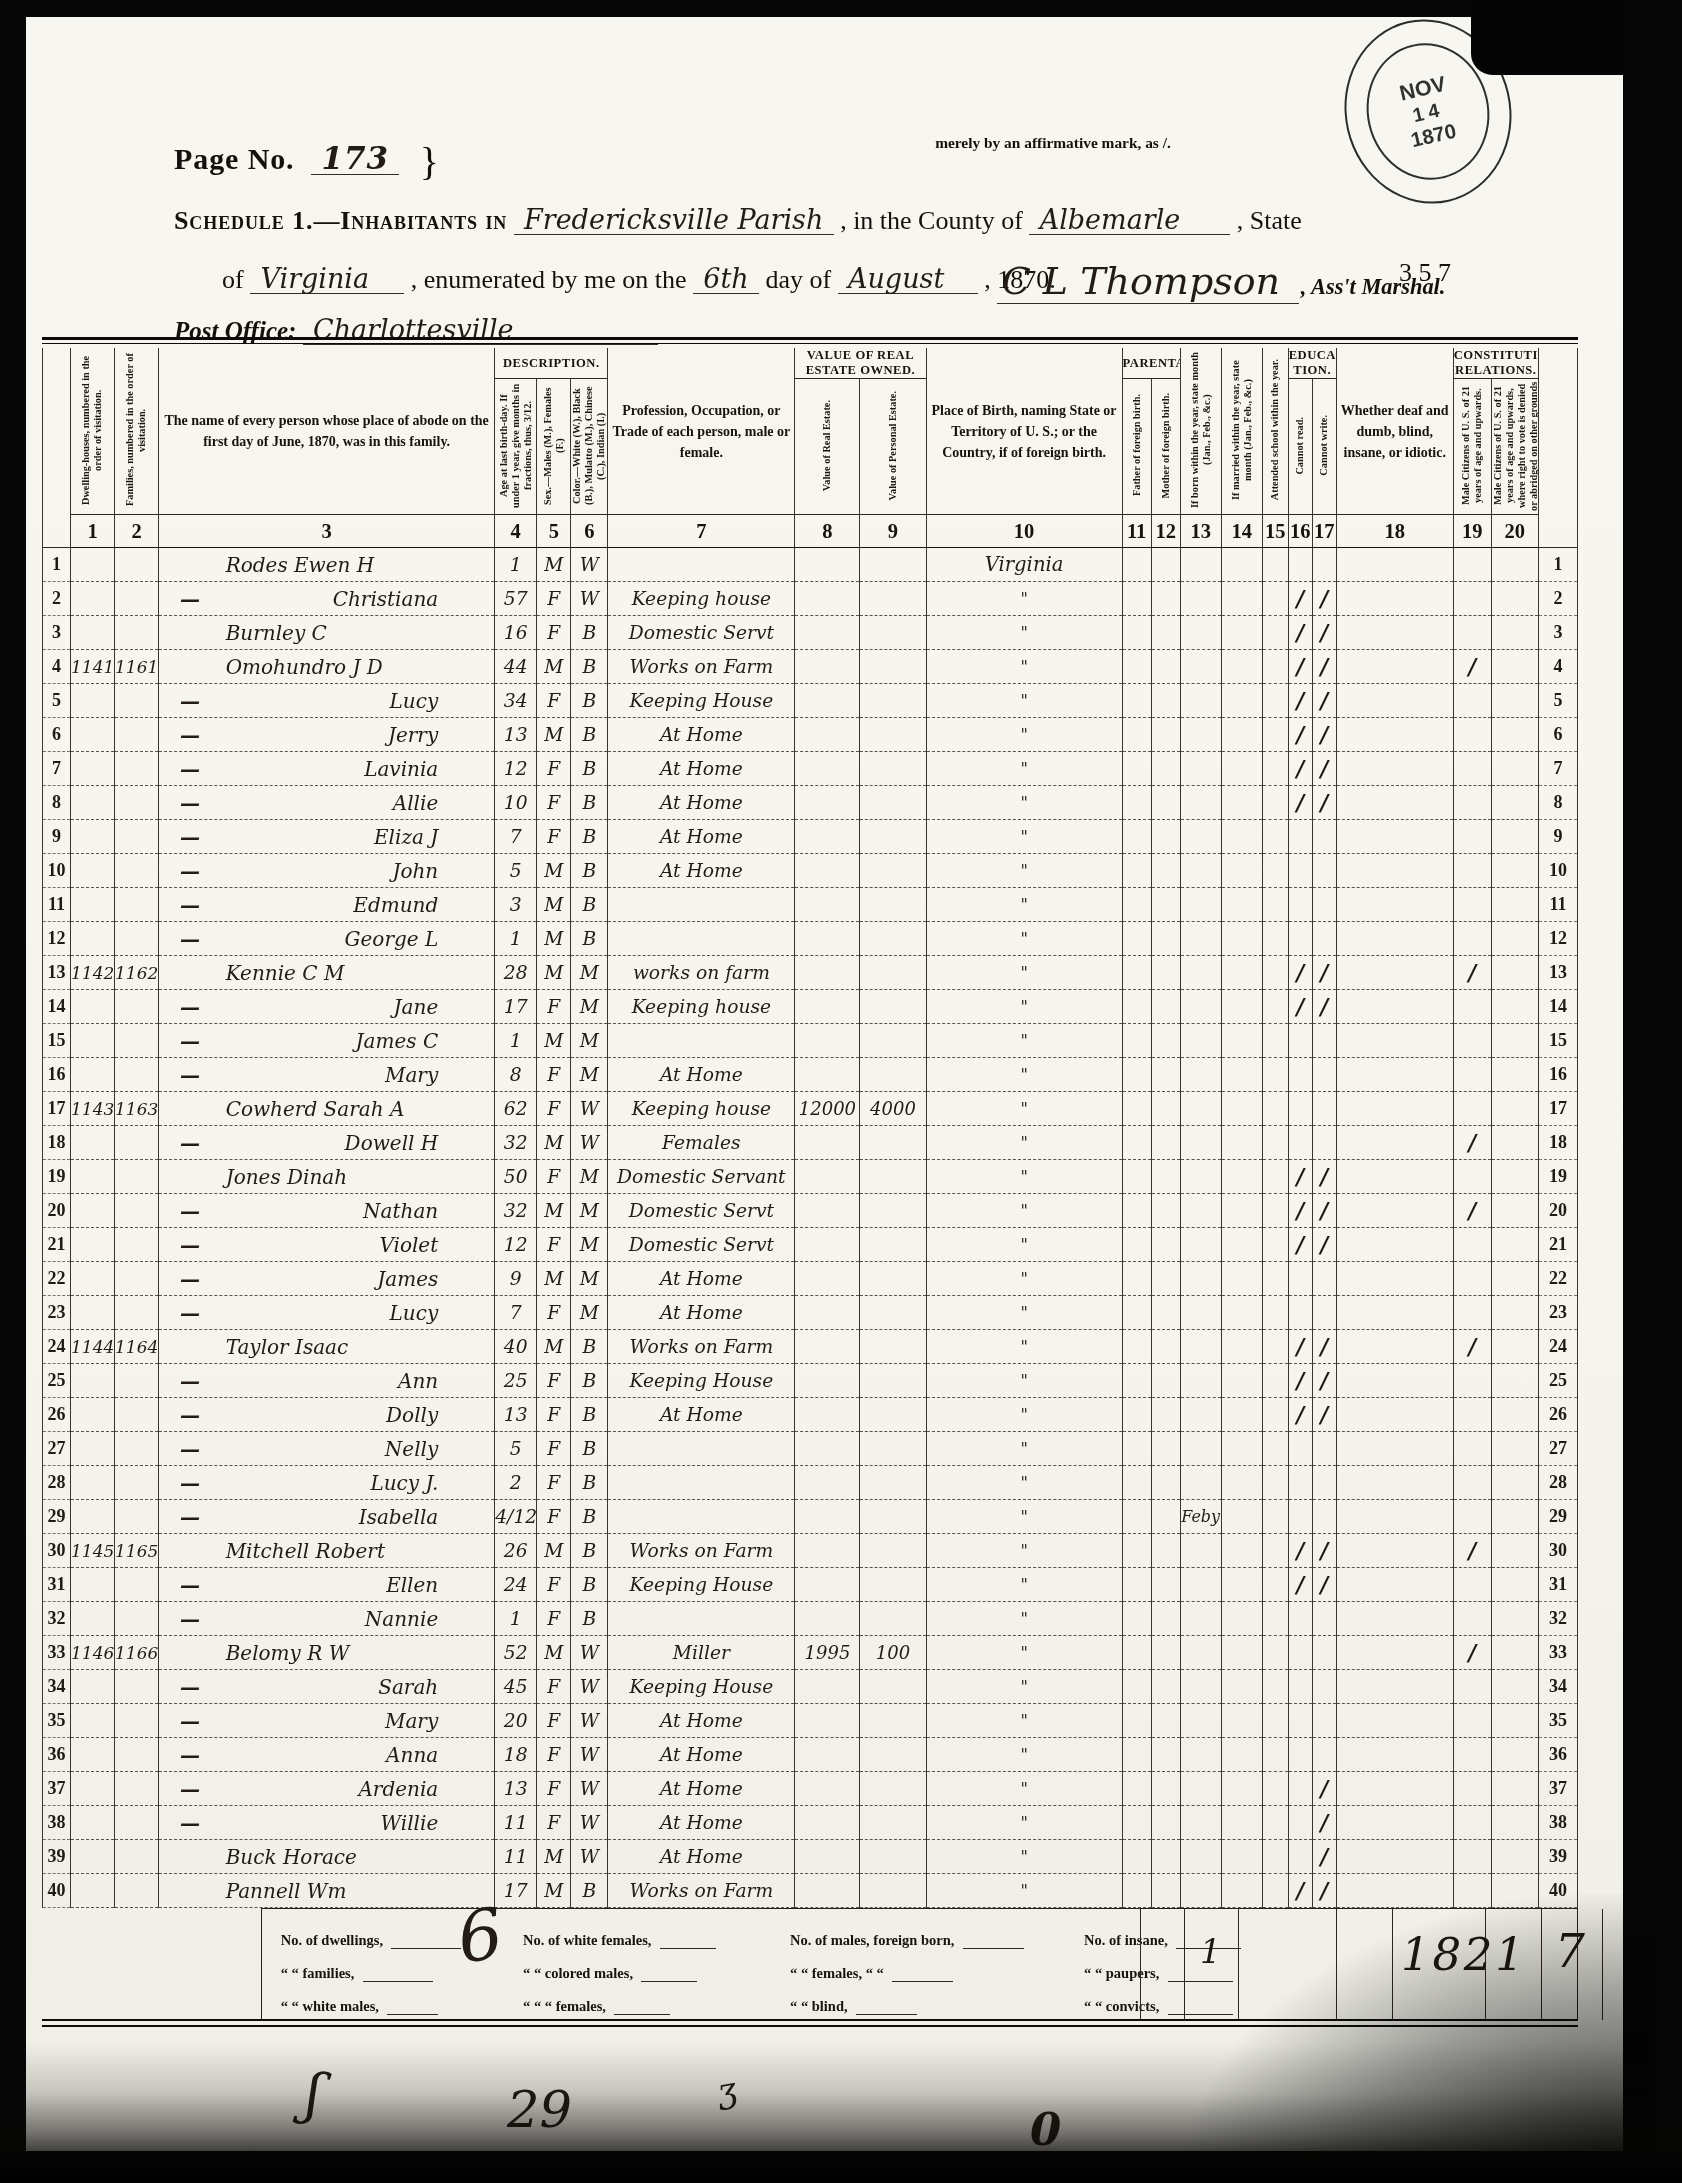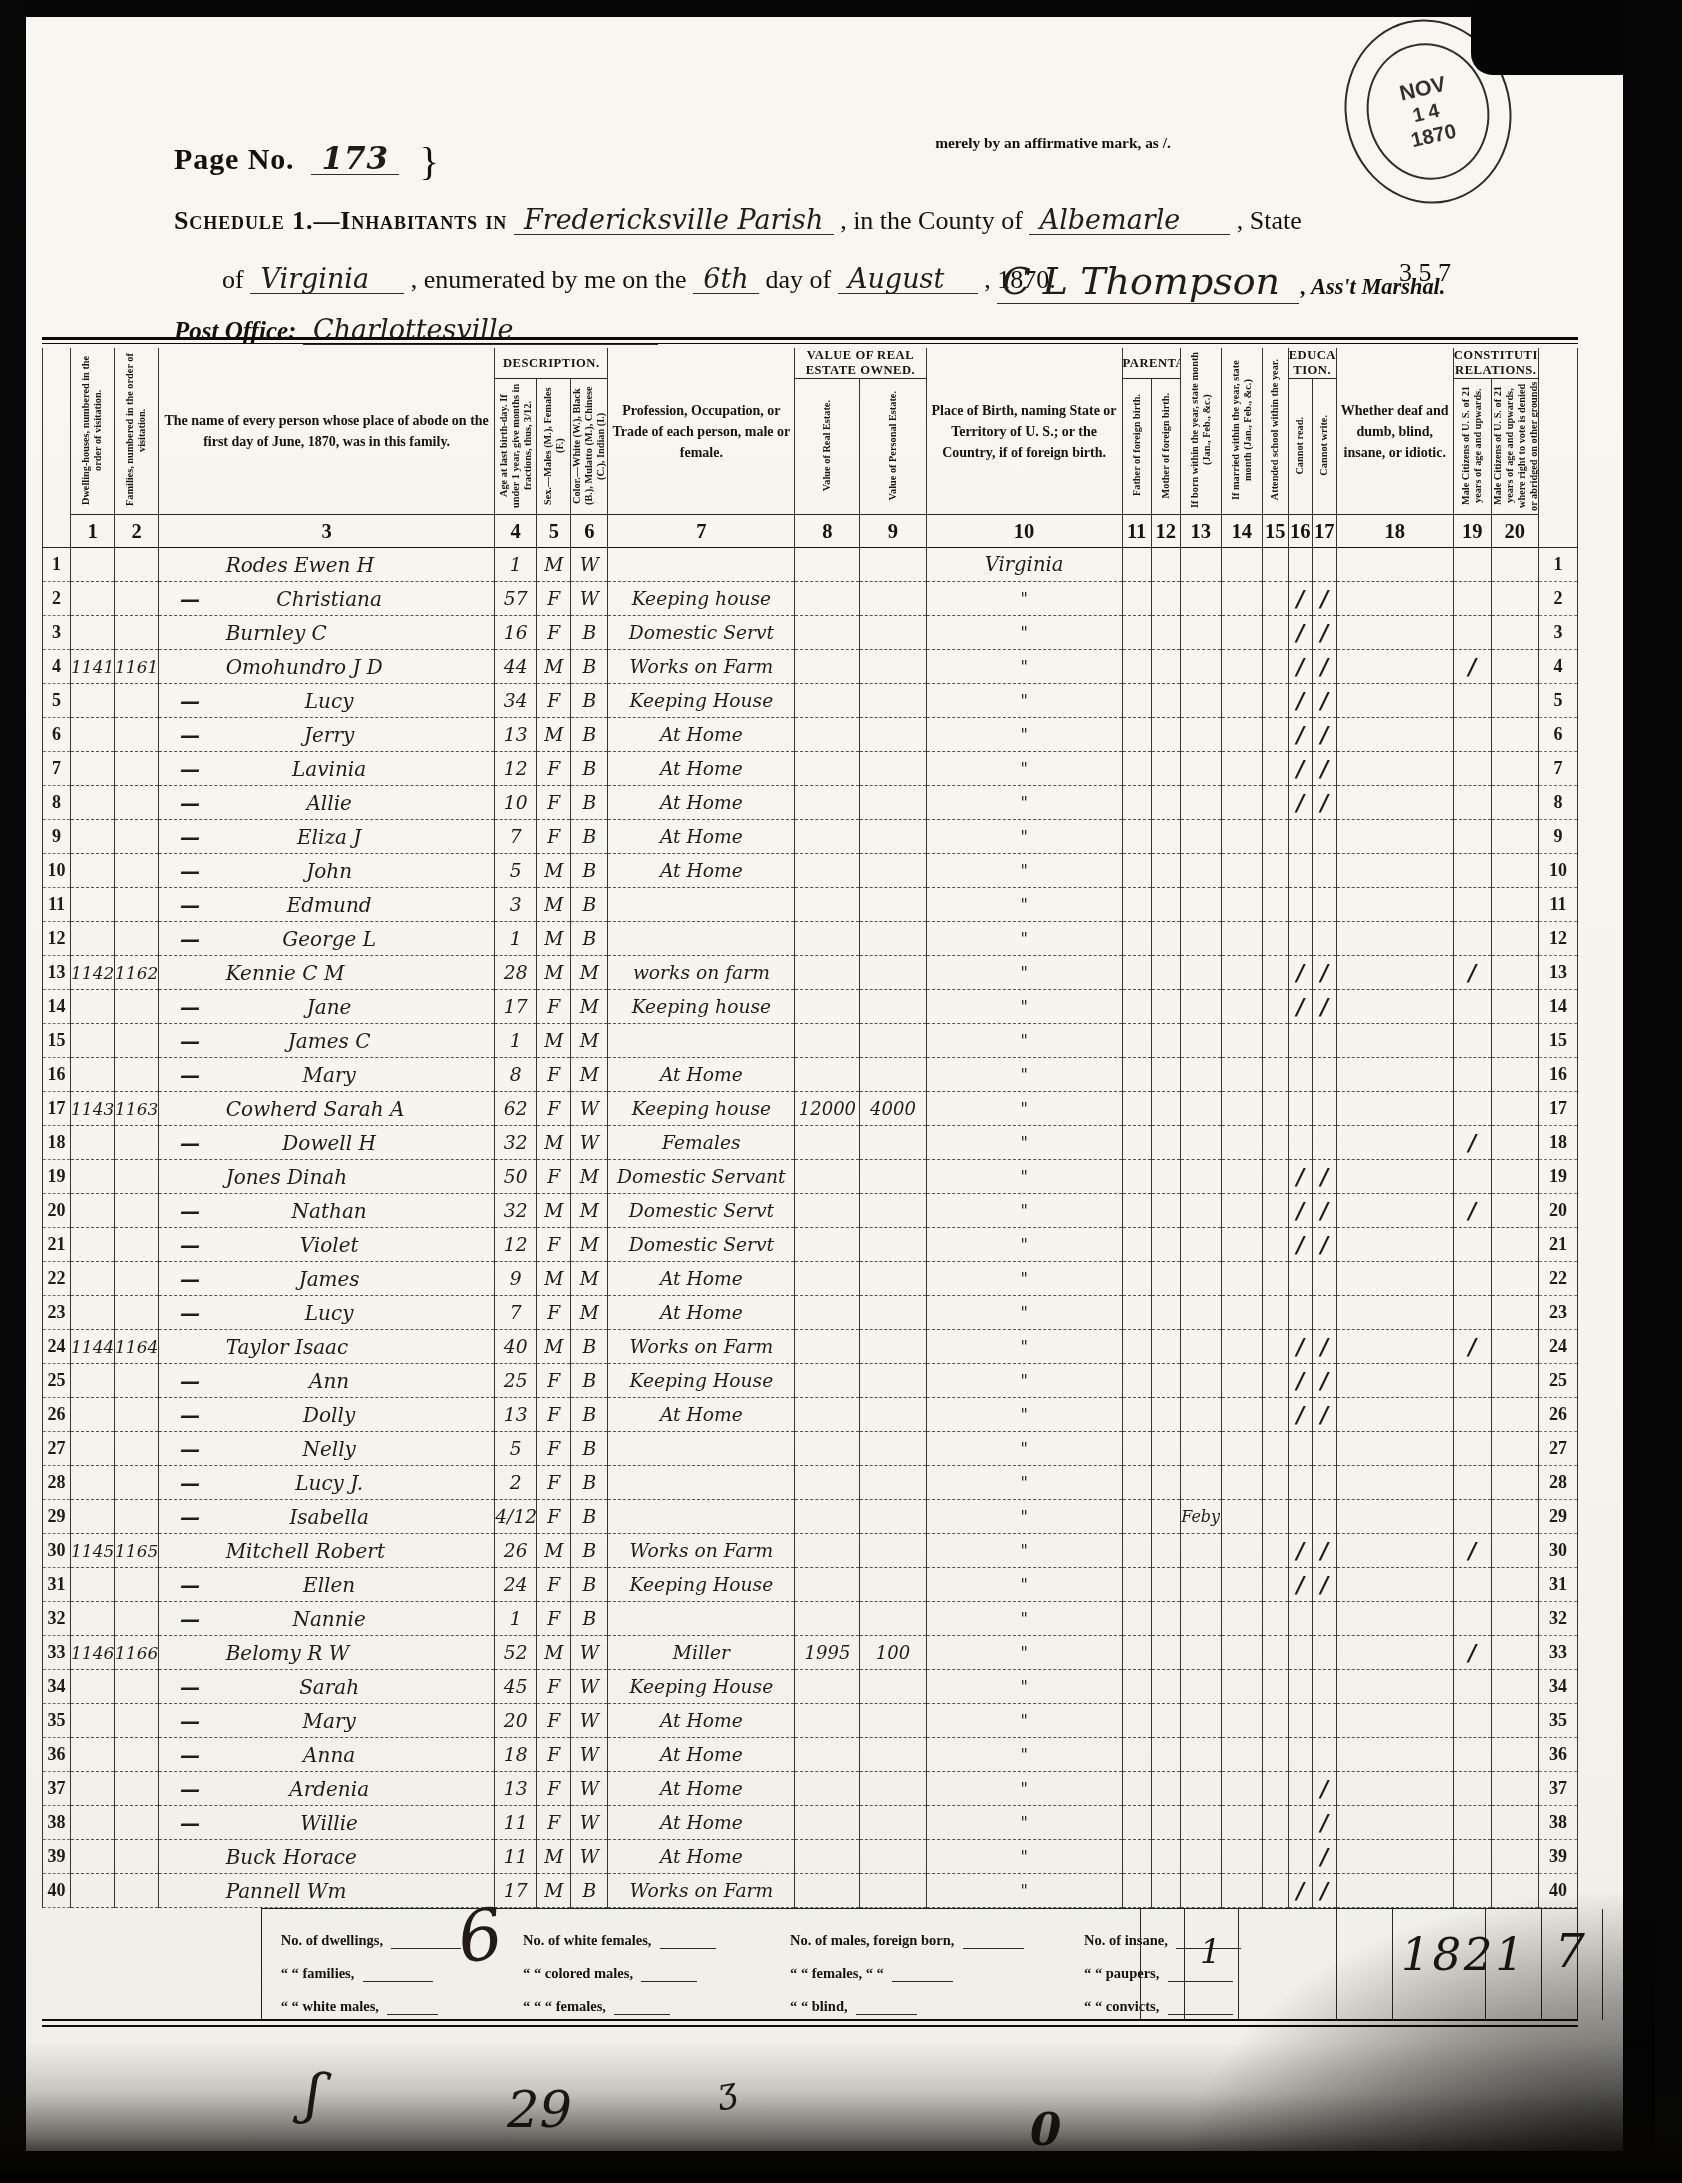--- a/index.html
+++ b/index.html
@@ -58,21 +58,21 @@
   th.tall div{max-height:168px;}
   .hlab{font-family:"Liberation Serif",serif;font-weight:bold;font-size:14px;line-height:1.5;color:#17130f;padding:0 8.4px;}
   tbody td{height:34px;border-bottom:1.4px dashed #5a534a;vertical-align:middle;}
   tbody td.rn{font-family:"Liberation Serif",serif;font-weight:bold;font-size:18px;color:#201a14;text-align:center;border-bottom:1.4px dashed #7a7268;}
   td.num{font-family:"DejaVu Serif",serif;font-style:italic;font-size:17px;text-align:center;color:#221c15;}
   td.name{font-family:"DejaVu Serif",serif;font-style:italic;font-size:20px;color:#221c15;}
   td.name{display:table-cell;}
   .name-wrap{display:flex;align-items:center;width:100%;}
   .dash-mark{width:61px;text-align:center;font-weight:bold;letter-spacing:-0.9px;}
   .given{flex:1;text-align:left;padding-left:5.6px;}
-  tr.has-dash .given{text-align:center;padding-right:56px;padding-left:0;}
+  tr.has-dash .given{text-align:right;padding-right:56px;padding-left:0;}
   td.age,td.sx{font-family:"DejaVu Serif",serif;font-style:italic;font-size:18.7px;text-align:center;color:#221c15;}
   td.occ{font-family:"DejaVu Serif",serif;font-style:italic;font-size:18.7px;text-align:center;color:#221c15;}
   td.val{font-family:"DejaVu Serif",serif;font-style:italic;font-size:18px;text-align:center;color:#221c15;}
   td.birth{font-family:"DejaVu Serif",serif;font-style:italic;font-size:19.6px;text-align:center;color:#221c15;}
   td.birth.ditto{font-size:16px;color:#2a241d;}
   td.tick{font-family:"DejaVu Serif",serif;font-style:italic;font-size:21.5px;font-weight:bold;text-align:center;color:#1d1811;}
   td.born{font-family:"DejaVu Serif",serif;font-style:italic;font-size:16px;text-align:center;color:#221c15;}
 
   
   .footer-area{position:absolute;left:16px;top:1892px;width:1536px;height:140px;}

